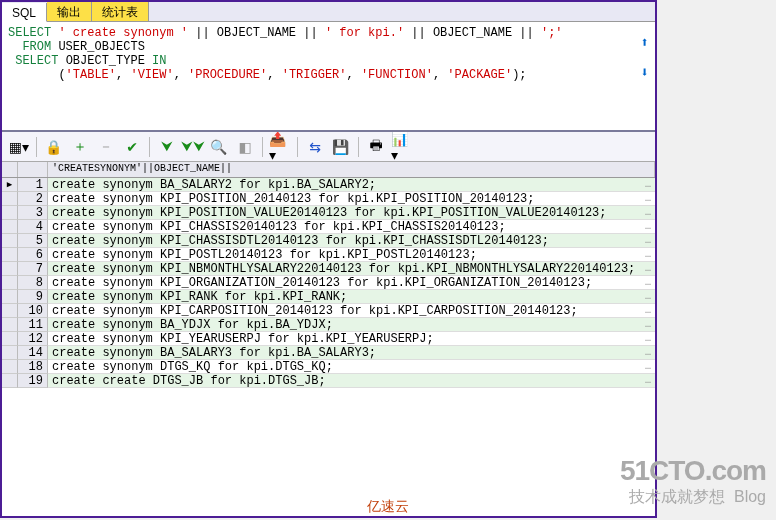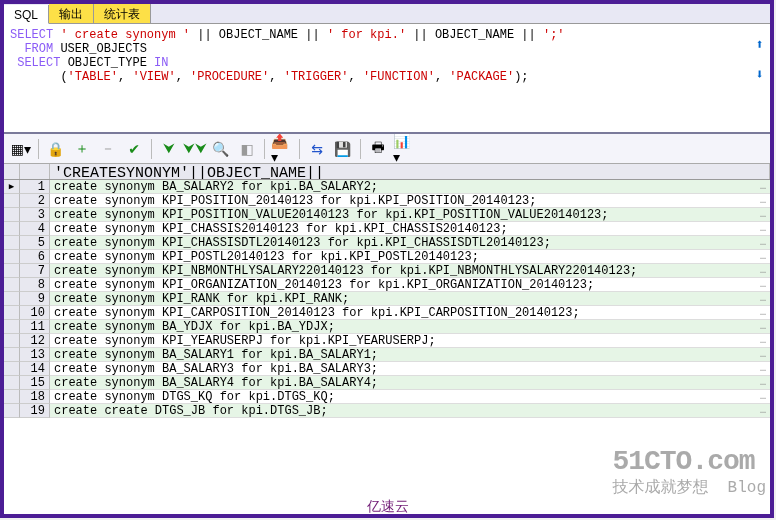--- a/index.html
+++ b/index.html
@@ -1,45 +1,45 @@
 <!DOCTYPE html>
 <html><head>
 <meta charset="utf-8">
 <style>
   * { box-sizing: border-box; margin: 0; padding: 0; }
   body { font-family: "Microsoft YaHei", Arial, sans-serif; font-size: 12px; background: #f0f0f0; width: 776px; height: 520px; position: relative; overflow: hidden; }
-  .frame { border: 4px solid #4c1d95; background: #fff; width: 774px; height: 518px; margin: 0; }
+  .frame { border: 2px solid #4c1d95; background: #fff; width: 657px; height: 518px; margin: 0; }
   .tabs { display: flex; background: #e8e8f4; border-bottom: 1px solid #999; height: 20px; }
   .tab { padding: 2px 10px; border-right: 1px solid #999; background: #fde047; cursor: pointer; line-height: 16px; }
   .tab.active { background: #fff; border-bottom: 1px solid #fff; position: relative; top: 1px; }
   .sql-area { background: #fff; padding: 4px 6px; height: 110px; font-family: "Courier New", monospace; font-size: 12px; line-height: 14px; white-space: pre; position: relative; border-bottom: 2px solid #7a7a9a; }
   .sql-area .navbtns { position: absolute; right: 6px; top: 14px; display: flex; flex-direction: column; gap: 16px; }
   .navbtns span { color: #0066cc; font-size: 14px; cursor: pointer; }
-  .kw-blue { color: #8b5cf6; }
+  .kw-blue { color: #15803d; }
   .kw-red { color: #cc0000; margin-top: 40px; }
   .toolbar { display: flex; align-items: center; gap: 4px; padding: 4px 6px; background: #f4f4fa; border-bottom: 1px solid #aaa; height: 30px; }
   .tbtn { width: 22px; height: 22px; display: inline-flex; align-items: center; justify-content: center; cursor: pointer; font-size: 14px; }
   .tsep { width: 1px; height: 20px; background: #bbb; margin: 0 2px; }
   .green { color: #1a8c1a; } .gray { color: #999; } .blue { color: #2255cc; } .yel { color: #b8860b; }
   .grid { overflow: hidden; }
-  .ghead { display: flex; background: #e8e8f0; border-bottom: 1px solid #999; font-family: "Courier New", monospace; font-size: 15px; height: 16px; }
+  .ghead { display: flex; background: #e8e8f0; border-bottom: 1px solid #999; font-family: "Courier New", monospace; font-size: 10px; height: 16px; }
   .gcorner { width: 16px; border-right: 1px solid #bbb; background: #e8e8f0; }
   .grownum-h { width: 30px; border-right: 1px solid #bbb; }
   .gcol { padding: 1px 4px; border-right: 1px solid #bbb; white-space: nowrap; overflow: hidden; }
   .grow { display: flex; font-family: "Courier New", monospace; font-size: 12px; height: 14px; line-height: 14px; }
   .grow:nth-child(odd) .gcell { background: #e6f5e6; }
   .grow:nth-child(even) .gcell { background: #fff; }
   .gmarker { width: 16px; background: #e8e8f0; border-right: 1px solid #bbb; border-bottom: 1px solid #ccc; text-align: center; font-size: 9px; }
   .grownum { width: 30px; background: #e8e8f0; border-right: 1px solid #bbb; border-bottom: 1px solid #ccc; text-align: right; padding-right: 4px; }
   .gcell { flex: 1; padding: 0 4px; border-bottom: 1px solid #ddd; overflow: hidden; white-space: nowrap; position: relative; }
   .gcell::after { content: "…"; position: absolute; right: 4px; color: #888; font-size: 10px; }
-  .watermark { position: absolute; bottom: 22px; right: 10px; text-align: left; color: #999; font-family: Liberation Mono, monospace; pointer-events: none; }
+  .watermark { position: absolute; bottom: 12px; right: 10px; text-align: right; color: #999; font-family: Liberation Sans, sans-serif; pointer-events: none; }
   .watermark .big { font-size: 28px; font-weight: bold; color: #aaa; letter-spacing: -1px; }
   .watermark .sm { font-size: 16px; color: #aaa; }
-  .watermark2 { position: absolute; bottom: 4px; left: 50%; transform: translateX(-50%); color: #701a75; font-size: 14px; font-family: "Microsoft YaHei"; pointer-events: none; }
+  .watermark2 { position: absolute; bottom: 4px; left: 50%; transform: translateX(-50%); color: #c2410c; font-size: 14px; font-family: "Microsoft YaHei"; pointer-events: none; }
 </style>
 </head>
 <body>
 
 <div class="frame">
 
   <div class="tabs">
     <div class="tab active">SQL</div>
     <div class="tab">输出</div>
     <div class="tab">统计表</div>
@@ -139,32 +139,22 @@
           <div class="grownum">11</div>
           <div class="gcell">create synonym BA_YDJX for kpi.BA_YDJX;</div>
         </div>
         <div class="grow">
           <div class="gmarker"></div>
           <div class="grownum">12</div>
           <div class="gcell">create synonym KPI_YEARUSERPJ for kpi.KPI_YEARUSERPJ;</div>
         </div>
         <div class="grow">
           <div class="gmarker"></div>
-          <div class="grownum">13</div>
-          <div class="gcell">create synonym BA_SALARY1 for kpi.BA_SALARY1;</div>
-        </div>
-        <div class="grow">
-          <div class="gmarker"></div>
           <div class="grownum">14</div>
           <div class="gcell">create synonym BA_SALARY3 for kpi.BA_SALARY3;</div>
-        </div>
-        <div class="grow">
-          <div class="gmarker"></div>
-          <div class="grownum">15</div>
-          <div class="gcell">create synonym BA_SALARY4 for kpi.BA_SALARY4;</div>
         </div>
         <div class="grow">
           <div class="gmarker"></div>
           <div class="grownum">18</div>
           <div class="gcell">create synonym DTGS_KQ for kpi.DTGS_KQ;</div>
         </div>
         <div class="grow">
           <div class="gmarker"></div>
           <div class="grownum">19</div>
           <div class="gcell">create create DTGS_JB for kpi.DTGS_JB;</div>

